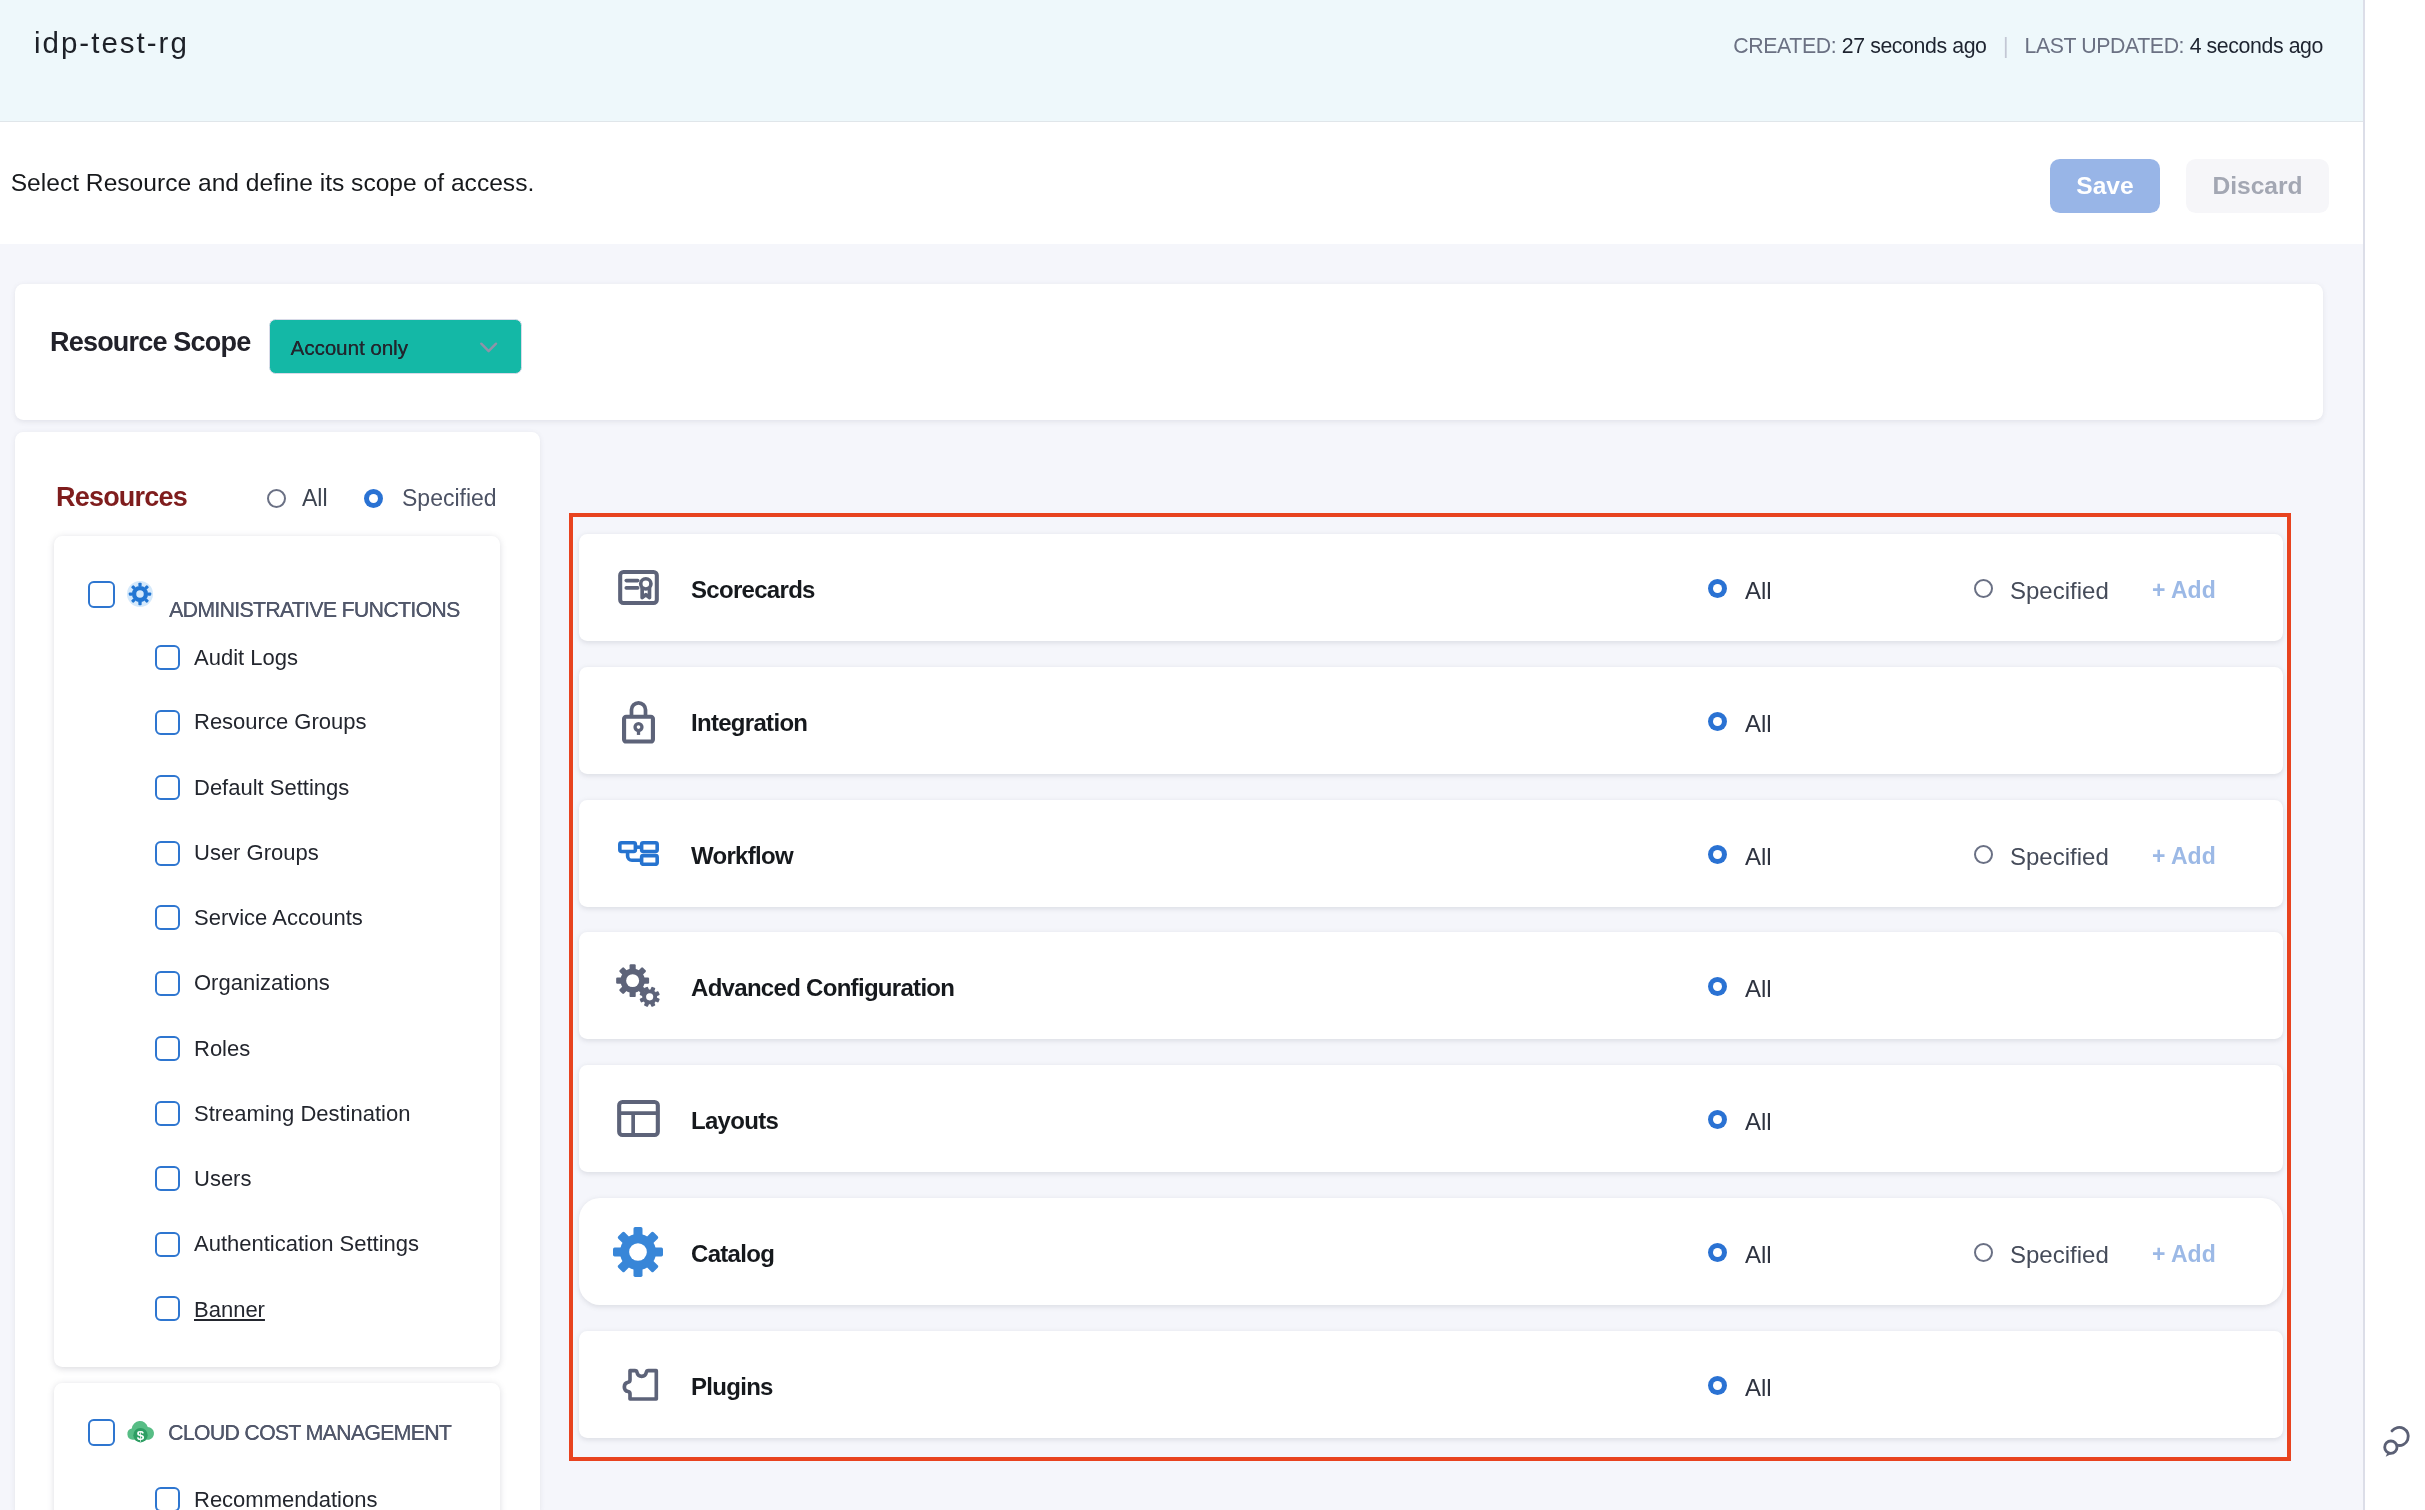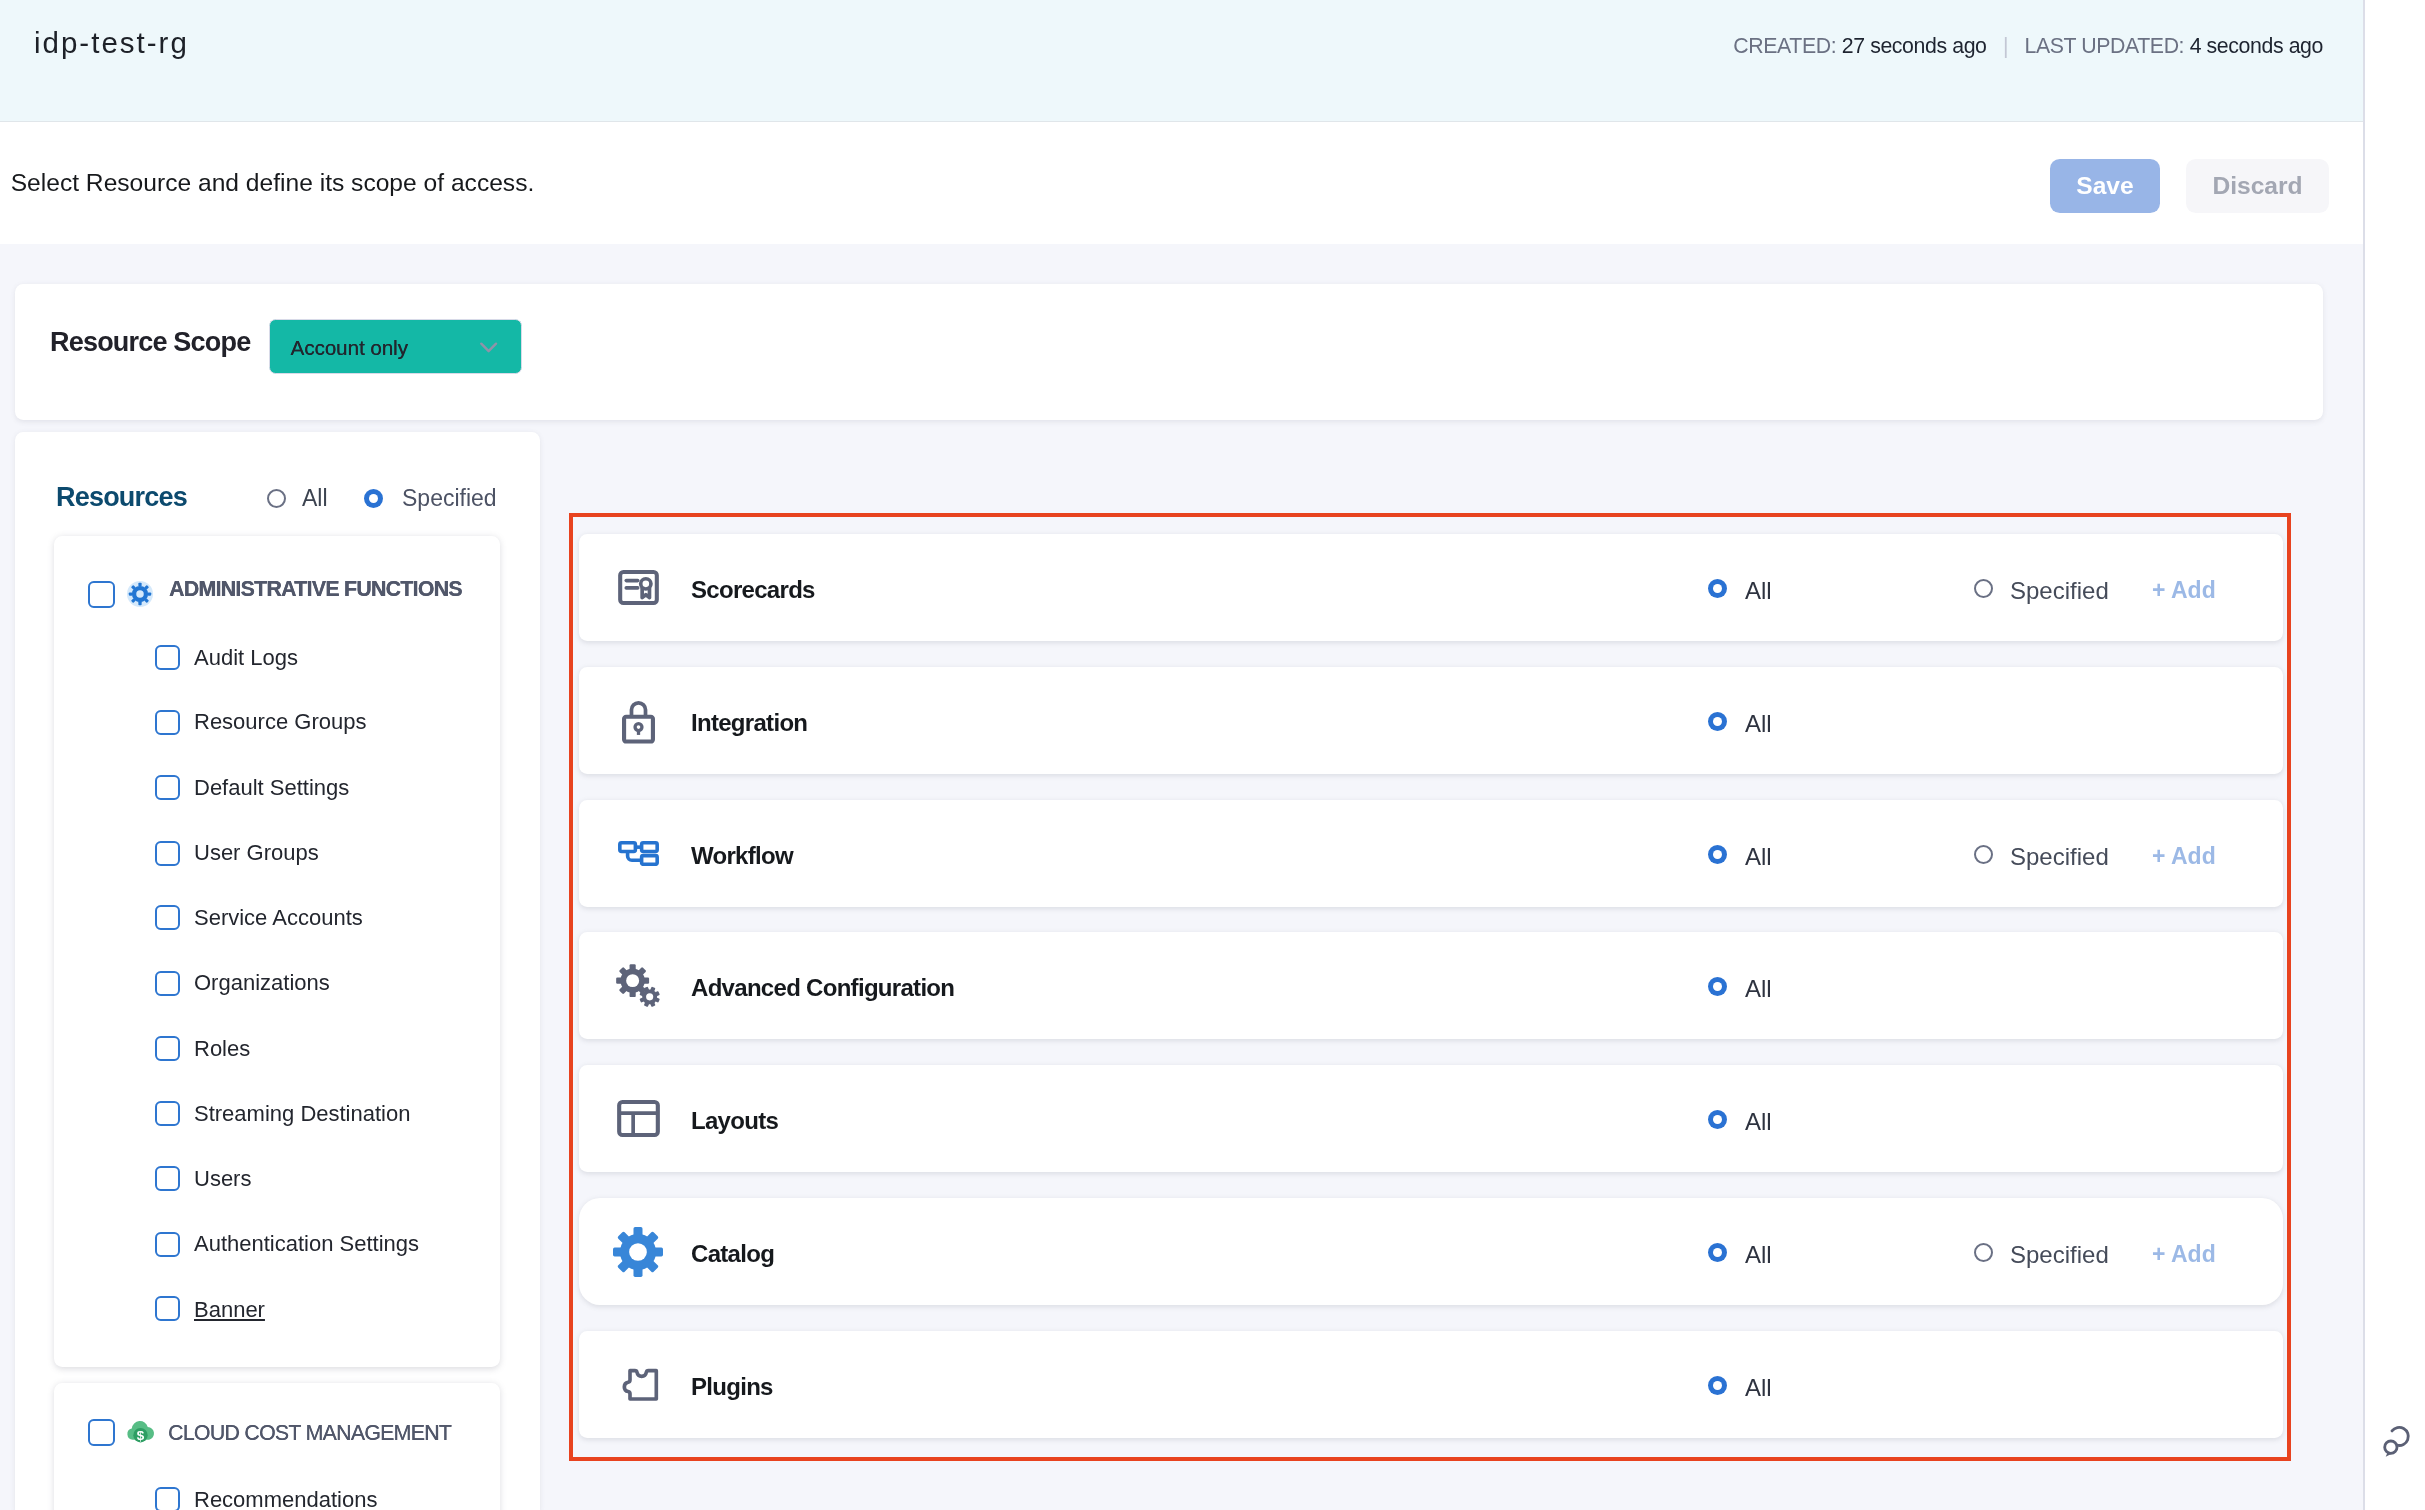--- a/index.html
+++ b/index.html
@@ -29,21 +29,21 @@
 #contentbg { left:0; top:244px; width:2363px; height:1266px; background:#f5f6fb; }
 
 
 #rscard { left:14.8px; top:284px; width:2308px; height:136px; background:#fff; border-radius:8.2px; box-shadow:0 1.6px 4.9px rgba(96,97,112,0.12); }
 #rstitle { left:50px; top:327px; font-size:27px; letter-spacing:-0.8px; font-weight:bold; color:#22222a; }
 #rsselect { left:269px; top:319px; width:253px; height:55px; background:#14b8a6; border:1.6px solid #d8dae8; border-radius:6.6px; }
 #rsselect span { position:absolute; left:20.5px; top:15.6px; font-size:20.5px; color:#22262e; text-shadow:0.3px 0 0 #22262e; }
 
 
 #leftpanel { left:14.8px; top:432px; width:525px; height:1078px; background:#fff; border-radius:8.2px 8.2px 0 0; box-shadow:0 1.6px 4.9px rgba(96,97,112,0.12); }
-#resheader { left:56px; top:482px; font-size:27px; letter-spacing:-0.8px; font-weight:bold; color:#0c4a6e; }
+#resheader { left:56px; top:482px; font-size:27px; letter-spacing:-0.8px; font-weight:bold; color:#7f1d1d; }
 .leftcard { left:54px; width:446px; background:#fff; border-radius:8.2px; box-shadow:0 1.6px 6.6px rgba(96,97,112,0.22); position:absolute; }
 .cb { border:2.9px solid #2e76d0; border-radius:5.7px; background:#fff; }
 .itemtext { font-size:22px; color:#23262e; line-height:28px; }
 .grouptext { font-size:21.3px; color:#51576a; letter-spacing:-0.7px; text-shadow:0.3px 0 0 #51576a; }
 
 .radio-un { width:19px; height:19px; border-radius:50%; border:2.1px solid #6a7084; background:#fff; }
 .radio-sel { width:19px; height:19px; border-radius:50%; background:#2a72d3; }
 .radio-sel span { position:absolute; left:4.9px; top:4.9px; width:9px; height:9px; border-radius:50%; background:#fff; }
 .rlabel { font-size:23px; }
 
@@ -103,21 +103,21 @@
           <rect x="-2" y="-13.8" width="4" height="4.6" rx="1" transform="translate(16,16) rotate(135)"></rect>
           <rect x="-2" y="-13.8" width="4" height="4.6" rx="1" transform="translate(16,16) rotate(180)"></rect>
           <rect x="-2" y="-13.8" width="4" height="4.6" rx="1" transform="translate(16,16) rotate(225)"></rect>
           <rect x="-2" y="-13.8" width="4" height="4.6" rx="1" transform="translate(16,16) rotate(270)"></rect>
           <rect x="-2" y="-13.8" width="4" height="4.6" rx="1" transform="translate(16,16) rotate(315)"></rect>
           <circle cx="16" cy="16" r="10"></circle>
           <circle cx="16" cy="16" r="4.6" fill="#d5e9fb"></circle>
         </g>
       </svg>
   </div>
-  <div class="abs grouptext" style="left:169px;top:577px;font-weight:bold;">ADMINISTRATIVE FUNCTIONS</div>
+  <div class="abs grouptext" style="left:169px;top:598px;">ADMINISTRATIVE FUNCTIONS</div>
 
   <div class="abs cb" style="left:155px;top:645px;width:25.4px;height:25.4px;"></div>
   <div class="abs itemtext" style="left:194px;top:644px;">Audit Logs</div>
   <div class="abs cb" style="left:155px;top:710px;width:25.4px;height:25.4px;"></div>
   <div class="abs itemtext" style="left:194px;top:708px;">Resource Groups</div>
   <div class="abs cb" style="left:155px;top:775px;width:25.4px;height:25.4px;"></div>
   <div class="abs itemtext" style="left:194px;top:774px;">Default Settings</div>
   <div class="abs cb" style="left:155px;top:841px;width:25.4px;height:25.4px;"></div>
   <div class="abs itemtext" style="left:194px;top:839px;">User Groups</div>
   <div class="abs cb" style="left:155px;top:905px;width:25.4px;height:25.4px;"></div>

